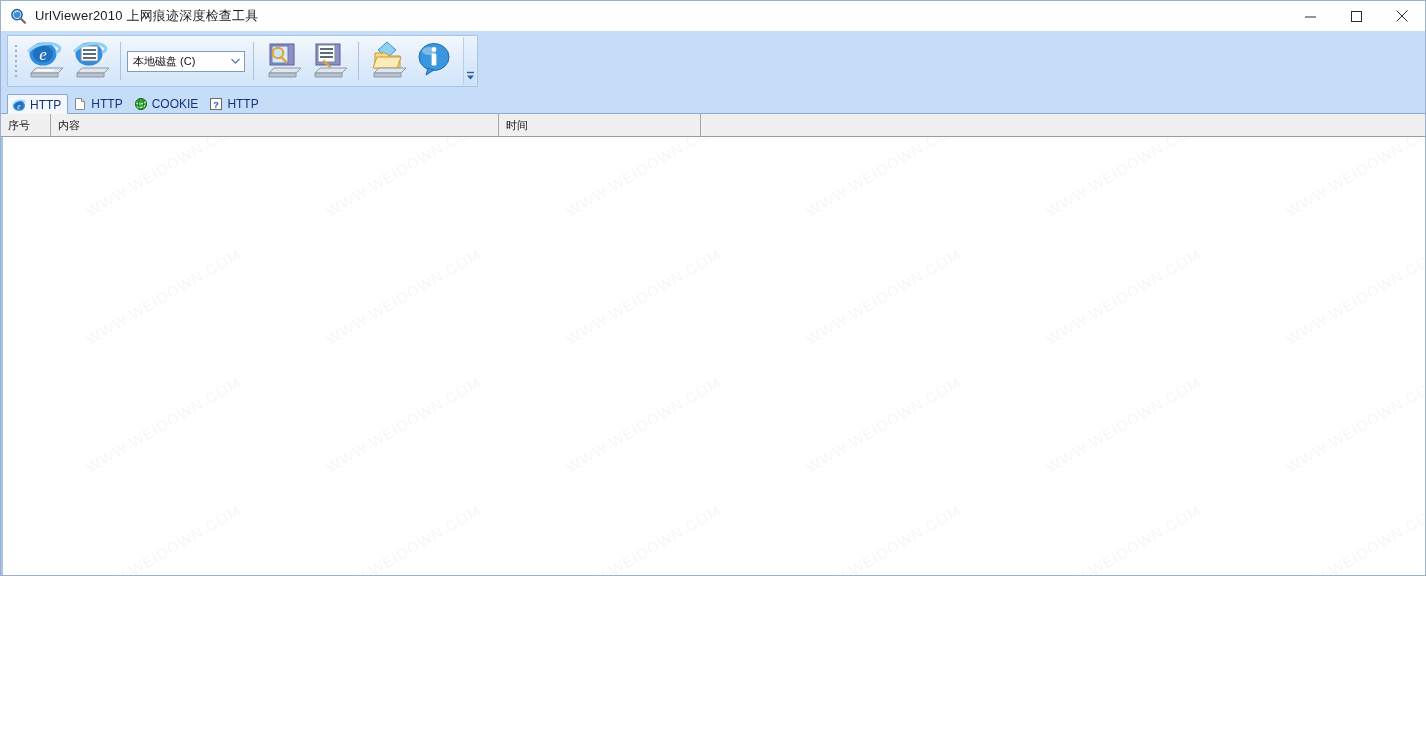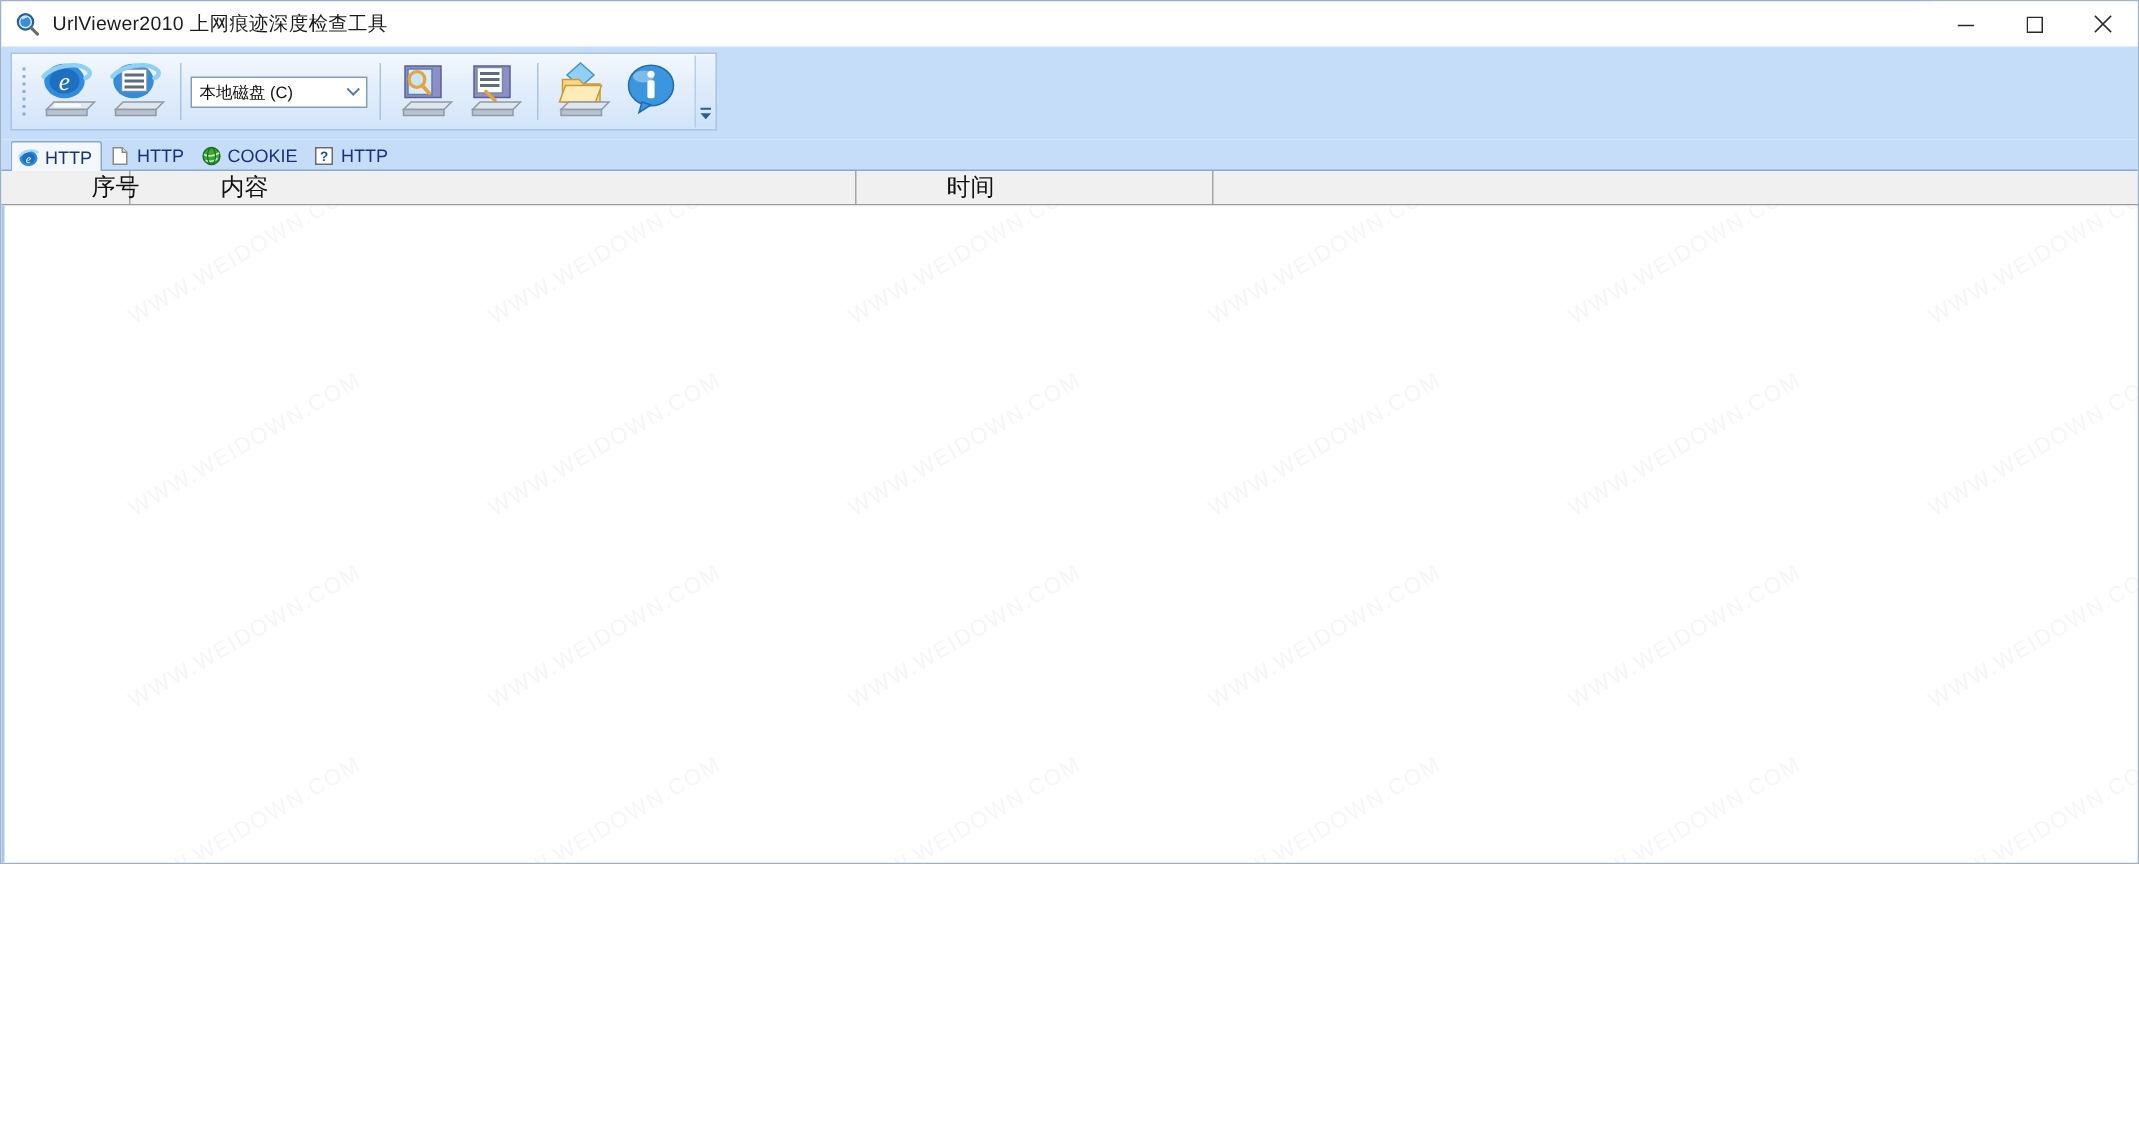--- a/index.html
+++ b/index.html
@@ -248,26 +248,25 @@
     display: flex;
     align-items: center;
     box-sizing: border-box;
     position: relative;
   }
   .col {
     height: 23px;
     box-sizing: border-box;
     display: flex;
     align-items: center;
-    padding-left: 24px;
-    font-size: 16px;
+    padding-left: 7px;
+    font-size: 11px;
     color: #111111;
     border-right: 1px solid #a6a6a6;
     white-space: nowrap;
-    margin-left: 36px;
   }
 
   
   .content {
     flex: 1 1 auto;
     position: relative;
     background: #ffffff;
     border-left: 2px solid #a8c5e6;
     overflow: hidden;
   }

